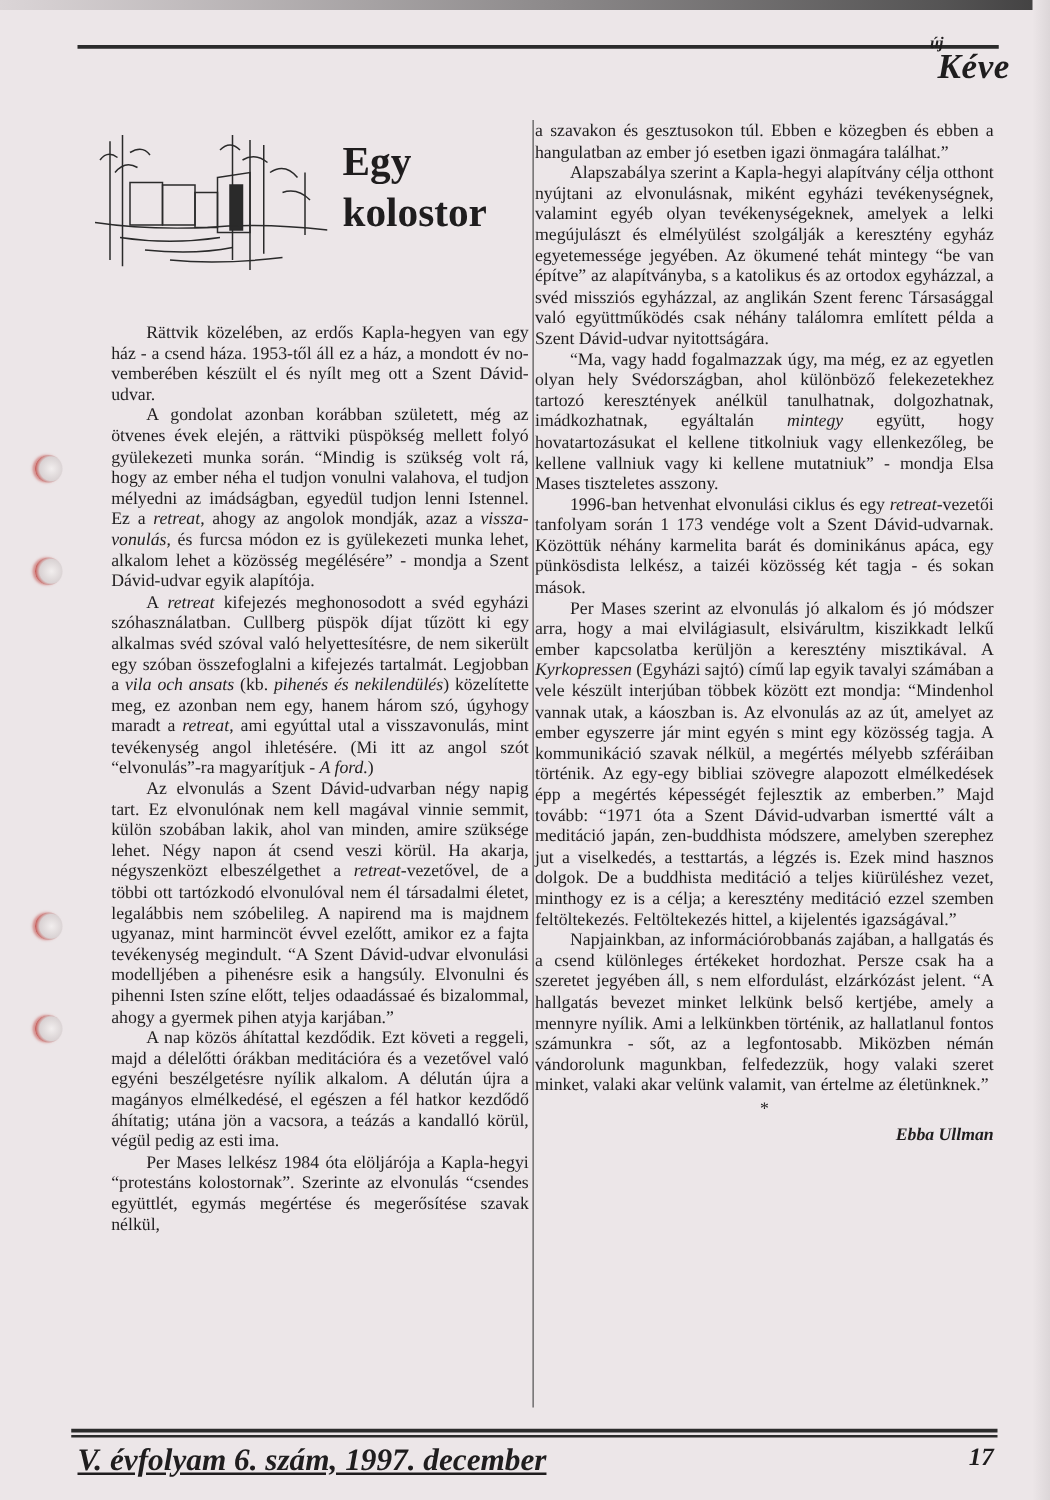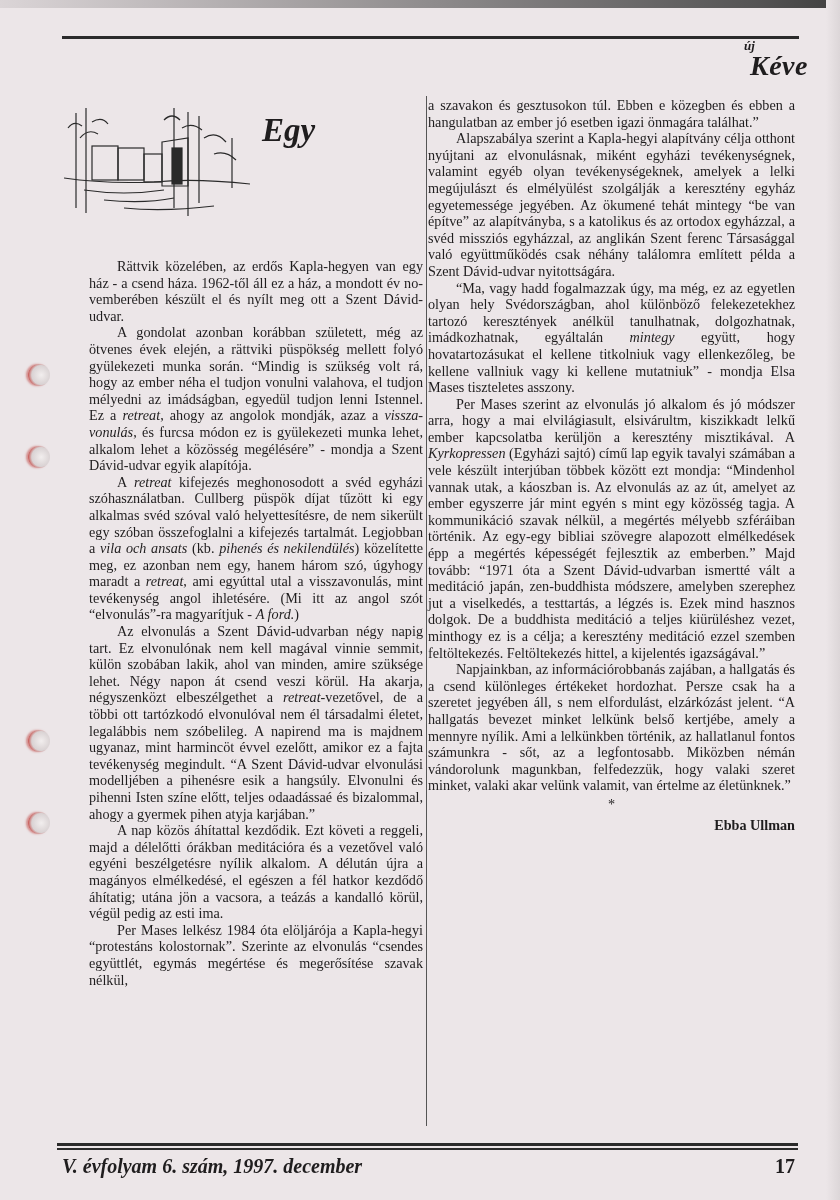--- a/index.html
+++ b/index.html
@@ -15,54 +15,54 @@
     opacity: 0.85;
   }
   .right-edge {
     position: absolute; right: 0; top: 0; width: 14px; height: 1200px;
     background: linear-gradient(to right, #ece6e8, #dcd6d8);
   }
   .top-rule {
     position: absolute; left: 62px; top: 36px; width: 737px; height: 3px; background: #2b2b2b;
   }
   .masthead {
-    position: absolute; left: 734px; top: 40px; width: 80px; height: 40px;
+    position: absolute; left: 734px; top: 28px; width: 80px; height: 40px;
   }
   .masthead .uj {
     position: absolute; left: 10px; top: -2px; font-style: italic; font-weight: bold; font-size: 13px;
   }
   .masthead .keve {
     position: absolute; left: 16px; top: 10px; font-style: italic; font-weight: bold; font-size: 28px; letter-spacing: 0.5px;
   }
   .col {
     position: absolute; font-size: 14.2px; line-height: 16.6px; text-align: justify; hyphens: manual;
   }
   .col p { margin: 0; text-indent: 28px; }
   .col p.noindent { text-indent: 0; }
   .col em { font-style: italic; }
   .left-col { left: 89px; top: 258px; width: 334px; }
   .right-col { left: 428px; top: 97px; width: 367px; }
   .divider {
     position: absolute; left: 426px; top: 96px; width: 1px; height: 1030px; background: #555;
   }
-  .title-block { position: absolute; left: 64px; top: 100px; width: 350px; height: 130px; font-style: italic; }
+  .title-block { position: absolute; left: 76px; top: 100px; width: 350px; height: 130px; }
   .illustration { position: absolute; left: 0; top: 8px; width: 186px; height: 110px; }
   .title {
     position: absolute; left: 198px; top: 10px; font-weight: bold; font-size: 33px; line-height: 41px;
   }
   .quote { margin-bottom: 16px !important; }
   .star { text-align: center; text-indent: 0 !important; margin: 2px 0 4px 0 !important; }
-  .signature { text-align: right; text-indent: 0 !important; font-weight: bold; margin-top: 4px !important; }
+  .signature { text-align: right; text-indent: 0 !important; font-weight: bold; margin-top: 4px !important; font-style: italic; }
   .bottom-rule1 { position: absolute; left: 57px; top: 1143px; width: 741px; height: 3px; background: #2b2b2b; }
   .bottom-rule2 { position: absolute; left: 57px; top: 1148px; width: 741px; height: 2px; background: #2b2b2b; }
   .footer-left {
-    position: absolute; left: 62px; top: 1155px; font-style: italic; font-weight: bold; font-size: 20px;
+    position: absolute; left: 62px; top: 1155px; font-style: italic; font-weight: bold; font-size: 25px; text-decoration: underline;
   }
   .footer-right {
-    position: absolute; right: 45px; top: 1155px; font-weight: bold; font-size: 20px;
+    position: absolute; right: 45px; top: 1155px; font-style: italic; font-weight: bold; font-size: 20px;
   }
   .hole {
     position: absolute; left: 28px; width: 22px; height: 22px; border-radius: 50%;
     background: radial-gradient(circle at 60% 50%, #f2eeee 0%, #d9d2d3 55%, #c4403c 80%, #e8a8a4 100%);
     box-shadow: -2px 0 2px rgba(190,60,55,0.5);
   }
 </style>
 </head>
 <body>
 
@@ -93,38 +93,40 @@
       <rect x="28" y="38" width="26" height="34"></rect>
       <rect x="54" y="40" width="26" height="32"></rect>
       <rect x="80" y="46" width="18" height="28"></rect>
       <polygon points="98,34 124,30 124,78 98,78"></polygon>
       <rect x="108" y="40" width="10" height="36" fill="#2a2a2a"></rect>
       <path d="M0 70 q40 6 90 4 q40 -4 96 2 M20 82 q40 6 80 0 M40 92 q40 4 70 -2 M60 100 q40 4 90 -2"></path>
     </g>
   </svg>
   <div class="title">
     <div>Egy</div>
+    <div>kolostor</div>
   </div>
 </div>
 
 <div class="divider"></div>
 
 <div class="col left-col">
-  <p>Rättvik közelében, az erdős Kapla-hegyen van egy ház - a csend háza. 1962-től áll ez a ház, a mondott év no-vemberében készült el és nyílt meg ott a Szent Dávid-udvar.</p>
+  <p>Rättvik közelében, az erdős Kapla-hegyen van egy ház - a csend háza. 1953-től áll ez a ház, a mondott év no-vemberében készült el és nyílt meg ott a Szent Dávid-udvar.</p>
   <p>A gondolat azonban korábban született, még az ötvenes évek elején, a rättviki püspökség mellett folyó gyülekezeti munka során. “Mindig is szükség volt rá, hogy az ember néha el tudjon vonulni valahova, el tudjon mélyedni az imádságban, egyedül tudjon lenni Istennel. Ez a <em>retreat</em>, ahogy az angolok mondják, azaz a <em>vissza-</em><em>vonulás</em>, és furcsa módon ez is gyülekezeti munka lehet, alkalom lehet a közösség megélésére” - mondja a Szent Dávid-udvar egyik alapítója.</p>
   <p>A <em>retreat</em> kifejezés meghonosodott a svéd egyházi szóhasználatban. Cullberg püspök díjat tűzött ki egy alkalmas svéd szóval való helyettesítésre, de nem sikerült egy szóban összefoglalni a kifejezés tartalmát. Legjobban a <em>vila och ansats</em> (kb. <em>pihenés és nekilendülés</em>) közelítette meg, ez azonban nem egy, hanem három szó, úgyhogy maradt a <em>retreat</em>, ami egyúttal utal a visszavonulás, mint tevékenység angol ihletésére. (Mi itt az angol szót “elvonulás”-ra magyarítjuk - <em>A ford.</em>)</p>
   <p>Az elvonulás a Szent Dávid-udvarban négy napig tart. Ez elvonulónak nem kell magával vinnie semmit, külön szobában lakik, ahol van minden, amire szüksége lehet. Négy napon át csend veszi körül. Ha akarja, négyszenközt elbeszélgethet a <em>retreat</em>-vezetővel, de a többi ott tartózkodó elvonulóval nem él társadalmi életet, legalábbis nem szóbelileg. A napirend ma is majdnem ugyanaz, mint harmincöt évvel ezelőtt, amikor ez a fajta tevékenység megindult. “A Szent Dávid-udvar elvonulási modelljében a pihenésre esik a hangsúly. Elvonulni és pihenni Isten színe előtt, teljes odaadássaé és bizalommal, ahogy a gyermek pihen atyja karjában.”</p>
   <p>A nap közös áhítattal kezdődik. Ezt követi a reggeli, majd a délelőtti órákban meditációra és a vezetővel való egyéni beszélgetésre nyílik alkalom. A délután újra a magányos elmélkedésé, el egészen a fél hatkor kezdődő áhítatig; utána jön a vacsora, a teázás a kandalló körül, végül pedig az esti ima.</p>
   <p>Per Mases lelkész 1984 óta elöljárója a Kapla-hegyi “protestáns kolostornak”. Szerinte az elvonulás “csendes együttlét, egymás megértése és megerősítése szavak nélkül,</p>
 </div>
 
 <div class="col right-col">
   <p class="noindent">a szavakon és gesztusokon túl. Ebben e közegben és ebben a hangulatban az ember jó esetben igazi önmagára találhat.”</p>
   <p>Alapszabálya szerint a Kapla-hegyi alapítvány célja otthont nyújtani az elvonulásnak, miként egyházi tevékenységnek, valamint egyéb olyan tevékenységeknek, amelyek a lelki megújulászt és elmélyülést szolgálják a keresztény egyház egyetemessége jegyében. Az ökumené tehát mintegy “be van építve” az alapítványba, s a katolikus és az ortodox egyházzal, a svéd missziós egyházzal, az anglikán Szent ferenc Társasággal való együttműködés csak néhány találomra említett példa a Szent Dávid-udvar nyitottságára.</p>
   <p>“Ma, vagy hadd fogalmazzak úgy, ma még, ez az egyetlen olyan hely Svédországban, ahol különböző felekezetekhez tartozó keresztények anélkül tanulhatnak, dolgozhatnak, imádkozhatnak, egyáltalán <em>mintegy</em> együtt, hogy hovatartozásukat el kellene titkolniuk vagy ellenkezőleg, be kellene vallniuk vagy ki kellene mutatniuk” - mondja Elsa Mases tiszteletes asszony.</p>
+  <p>1996-ban hetvenhat elvonulási ciklus és egy <em>retreat</em>-vezetői tanfolyam során 1 173 vendége volt a Szent Dávid-udvarnak. Közöttük néhány karmelita barát és dominikánus apáca, egy pünkösdista lelkész, a taizéi közösség két tagja - és sokan mások.</p>
   <p>Per Mases szerint az elvonulás jó alkalom és jó módszer arra, hogy a mai elvilágiasult, elsivárultm, kiszikkadt lelkű ember kapcsolatba kerüljön a keresztény misztikával. A <em>Kyrkopressen</em> (Egyházi sajtó) című lap egyik tavalyi számában a vele készült interjúban többek között ezt mondja: “Mindenhol vannak utak, a káoszban is. Az elvonulás az az út, amelyet az ember egyszerre jár mint egyén s mint egy közösség tagja. A kommunikáció szavak nélkül, a megértés mélyebb szféráiban történik. Az egy-egy bibliai szövegre alapozott elmélkedések épp a megértés képességét fejlesztik az emberben.” Majd tovább: “1971 óta a Szent Dávid-udvarban ismertté vált a meditáció japán, zen-buddhista módszere, amelyben szerephez jut a viselkedés, a testtartás, a légzés is. Ezek mind hasznos dolgok. De a buddhista meditáció a teljes kiürüléshez vezet, minthogy ez is a célja; a keresztény meditáció ezzel szemben feltöltekezés. Feltöltekezés hittel, a kijelentés igazságával.”</p>
   <p>Napjainkban, az információrobbanás zajában, a hallgatás és a csend különleges értékeket hordozhat. Persze csak ha a szeretet jegyében áll, s nem elfordulást, elzárkózást jelent. “A hallgatás bevezet minket lelkünk belső kertjébe, amely a mennyre nyílik. Ami a lelkünkben történik, az hallatlanul fontos számunkra - sőt, az a legfontosabb. Miközben némán vándorolunk magunkban, felfedezzük, hogy valaki szeret minket, valaki akar velünk valamit, van értelme az életünknek.”</p>
   <p class="star">*</p>
   <p class="signature">Ebba Ullman</p>
 </div>
 
 <div class="bottom-rule1"></div>
 <div class="bottom-rule2"></div>
 <div class="footer-left">V. évfolyam 6.  szám, 1997. december</div>
 <div class="footer-right">17</div>

